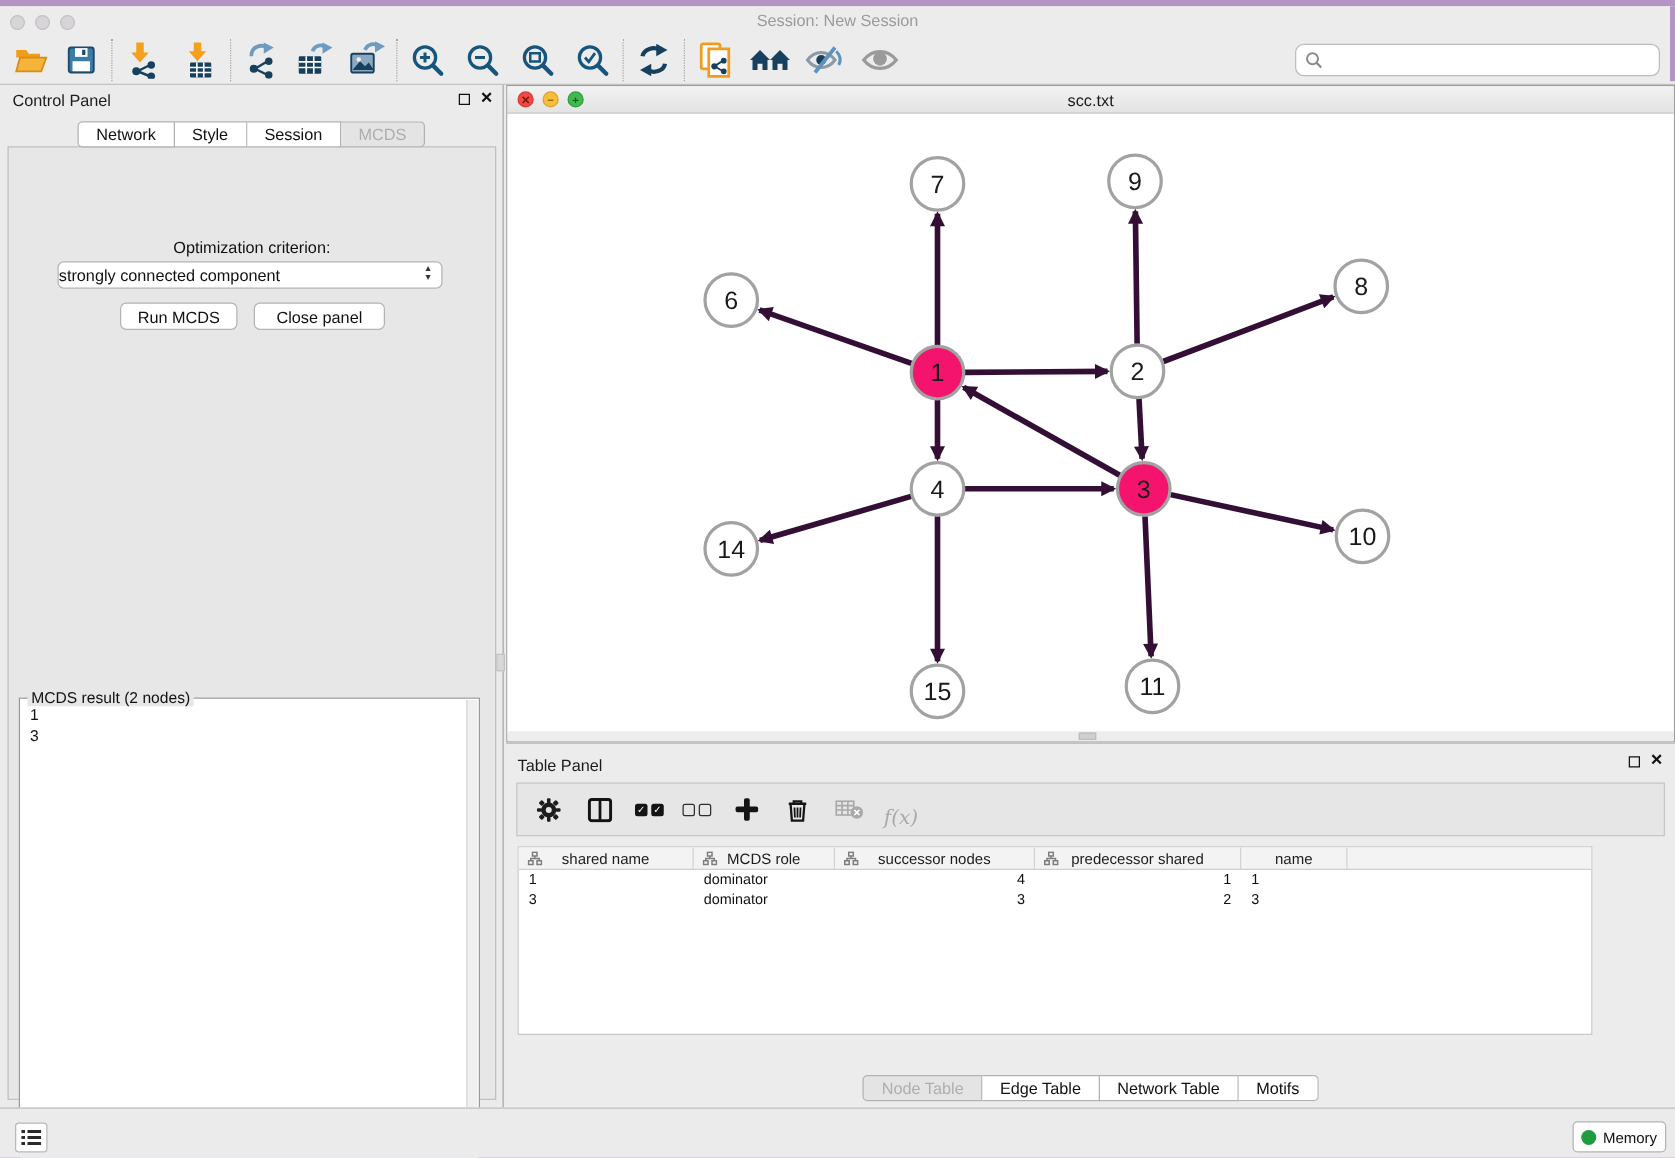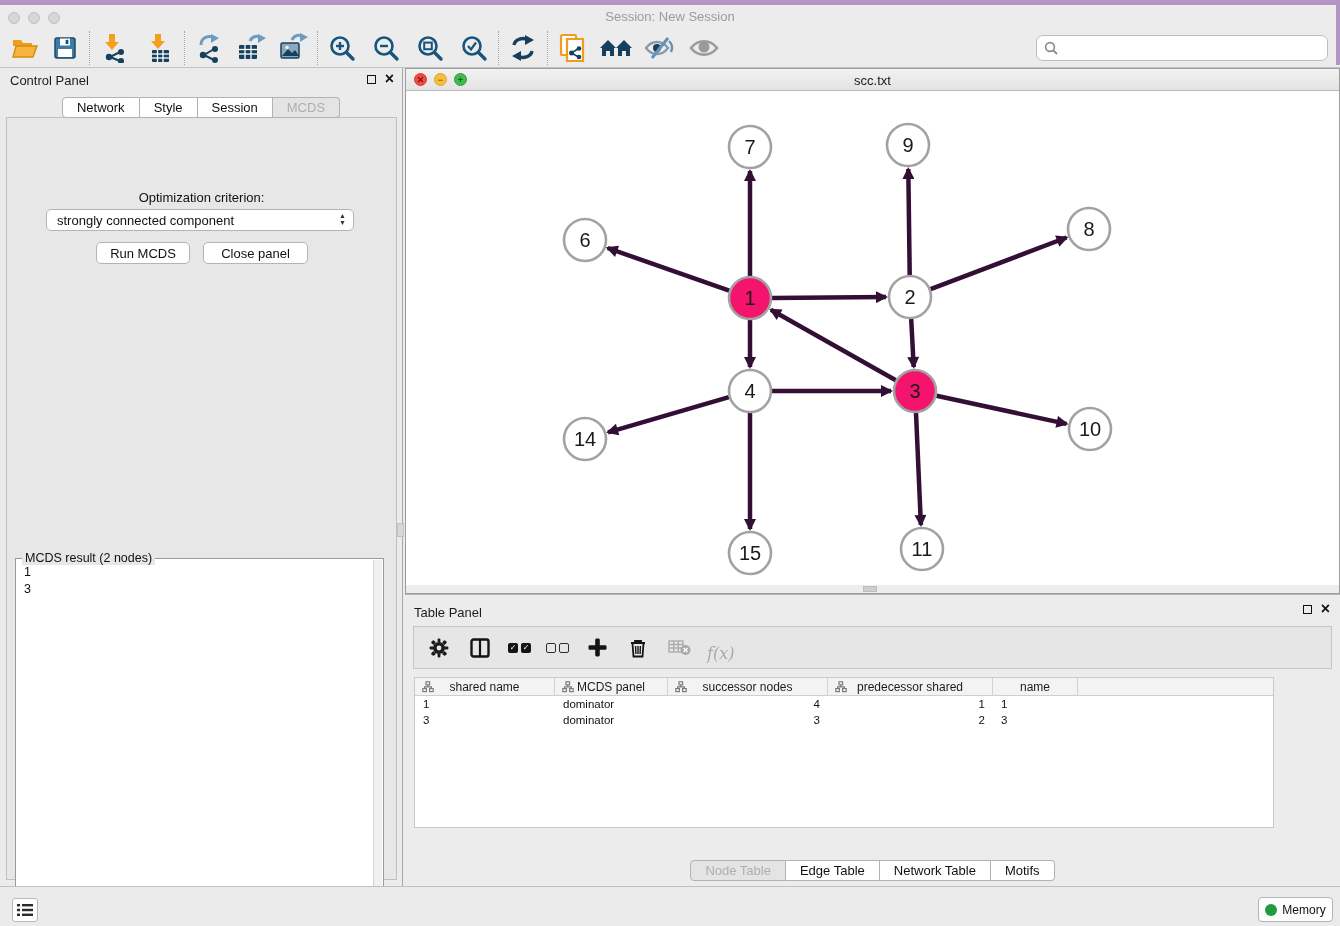--- a/index.html
+++ b/index.html
@@ -29,21 +29,21 @@
   
   #control-panel { position:absolute; top:63px; left:0; width:403px; height:818px; background:#ebebeb; border-right:1px solid #a8a8a8; }
   #cp-header { position:absolute; top:5px; left:10px; }
   #cp-content { position:absolute; top:49px; left:6px; width:391px; height:763px; background:#e7e7e7; border:1px solid #c0c0c0; }
   #cp-tabs { position:absolute; top:29px; left:0; width:100%; display:flex; justify-content:center; z-index:3; }
   .tab { height:21px; padding:0 14px; background:#ffffff; border:1px solid #b2b2b2; border-left:none; font-size:13px; display:flex; align-items:center; color:#111; }
   .tab:first-child { border-left:1px solid #b2b2b2; border-radius:4px 0 0 4px; }
   .tab:last-child { border-radius:0 4px 4px 0; }
   .tab.active { background:#e4e4e4; color:#aeaeae; }
   #opt-label { position:absolute; top:72px; width:100%; text-align:center; font-size:13px; color:#111; }
-  #criterion-select { position:absolute; top:91px; left:39px; width:308px; height:22px; background:#fff; border:1px solid #b4b4b4; border-radius:5px; font-size:13px; display:flex; align-items:center; padding-left:10px; color:#111; }
+  #criterion-select { position:absolute; top:91px; left:39px; width:308px; height:22px; background:#fff; border:1px solid #b4b4b4; border-radius:5px; font-size:13px; display:flex; align-items:center; color:#111; }
   .stepper { position:absolute; right:7px; top:2px; display:flex; flex-direction:column; align-items:center; line-height:7px; }
   .stepper span { font-size:7px; color:#333; }
   .cp-btn { position:absolute; top:124px; height:22px; background:#fff; border:1px solid #b4b4b4; border-radius:5px; font-size:13px; display:flex; align-items:center; justify-content:center; color:#111; }
   #run-btn { left:89px; width:94px; }
   #closepanel-btn { left:196px; width:105px; }
   #result-box { position:absolute; top:440px; left:8px; width:369px; height:372px; border:1px solid #9a9a9a; background:#fff; }
   #result-legend { position:absolute; top:-8px; left:6px; background:#e7e7e7; padding:0 3px; font-size:12.5px; color:#111; }
   #result-lines { position:absolute; top:5px; left:8px; font-size:12.5px; color:#111; line-height:17px; }
   #result-scroll { position:absolute; top:1px; right:1px; width:9px; height:calc(100% - 2px); background:#f0f0f0; border-left:1px solid #d6d6d6; }
 
@@ -457,21 +457,21 @@
           </div>
           <div class="th" style="width: 113px;">
             <svg class="org" width="12" height="12" viewBox="0 0 12 12">
               <g fill="none" stroke="#7d7d7d" stroke-width="1.2">
                 <rect x="4" y="0.8" width="3.6" height="3"></rect>
                 <rect x="0.8" y="7.6" width="3.6" height="3"></rect>
                 <rect x="7.6" y="7.6" width="3.6" height="3"></rect>
                 <path d="M5.8 3.8 v2 M2.6 7.6 v-1.8 h6.8 v1.8"></path>
               </g>
             </svg>
-            <span>MCDS panel</span>
+            <span>MCDS role</span>
           </div>
           <div class="th" style="width: 160px;">
             <svg class="org" width="12" height="12" viewBox="0 0 12 12">
               <g fill="none" stroke="#7d7d7d" stroke-width="1.2">
                 <rect x="4" y="0.8" width="3.6" height="3"></rect>
                 <rect x="0.8" y="7.6" width="3.6" height="3"></rect>
                 <rect x="7.6" y="7.6" width="3.6" height="3"></rect>
                 <path d="M5.8 3.8 v2 M2.6 7.6 v-1.8 h6.8 v1.8"></path>
               </g>
             </svg>

